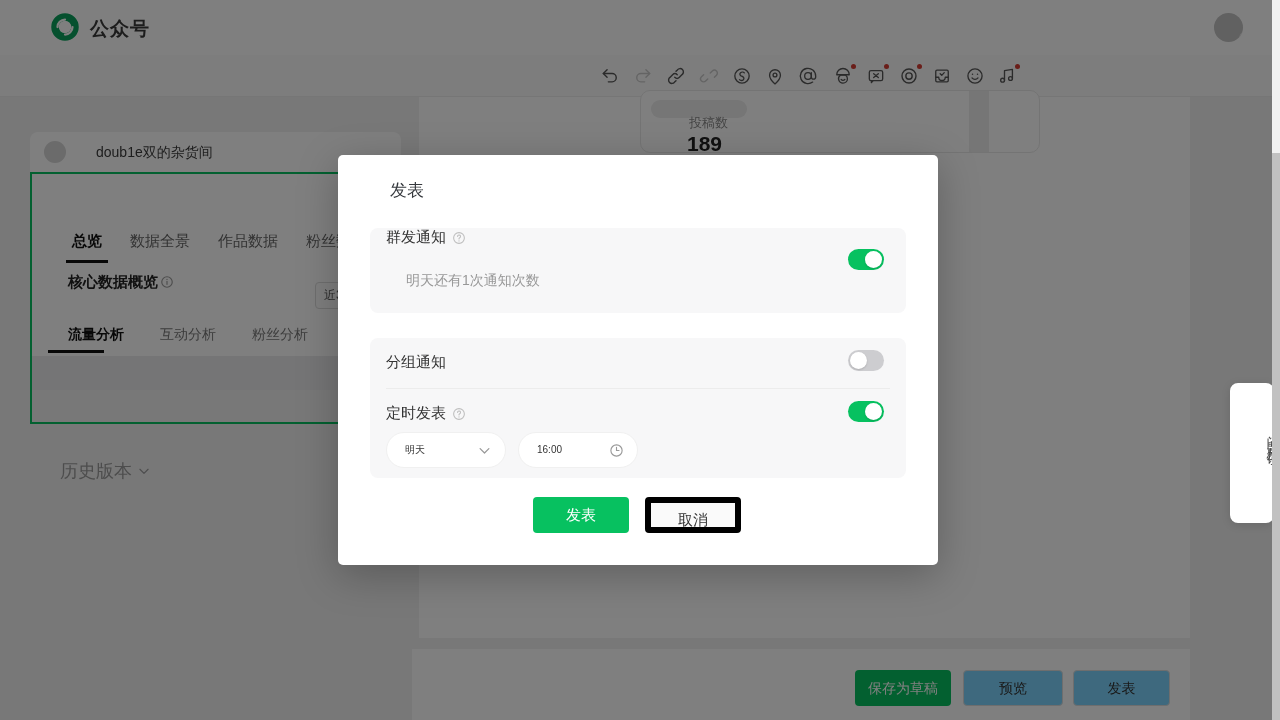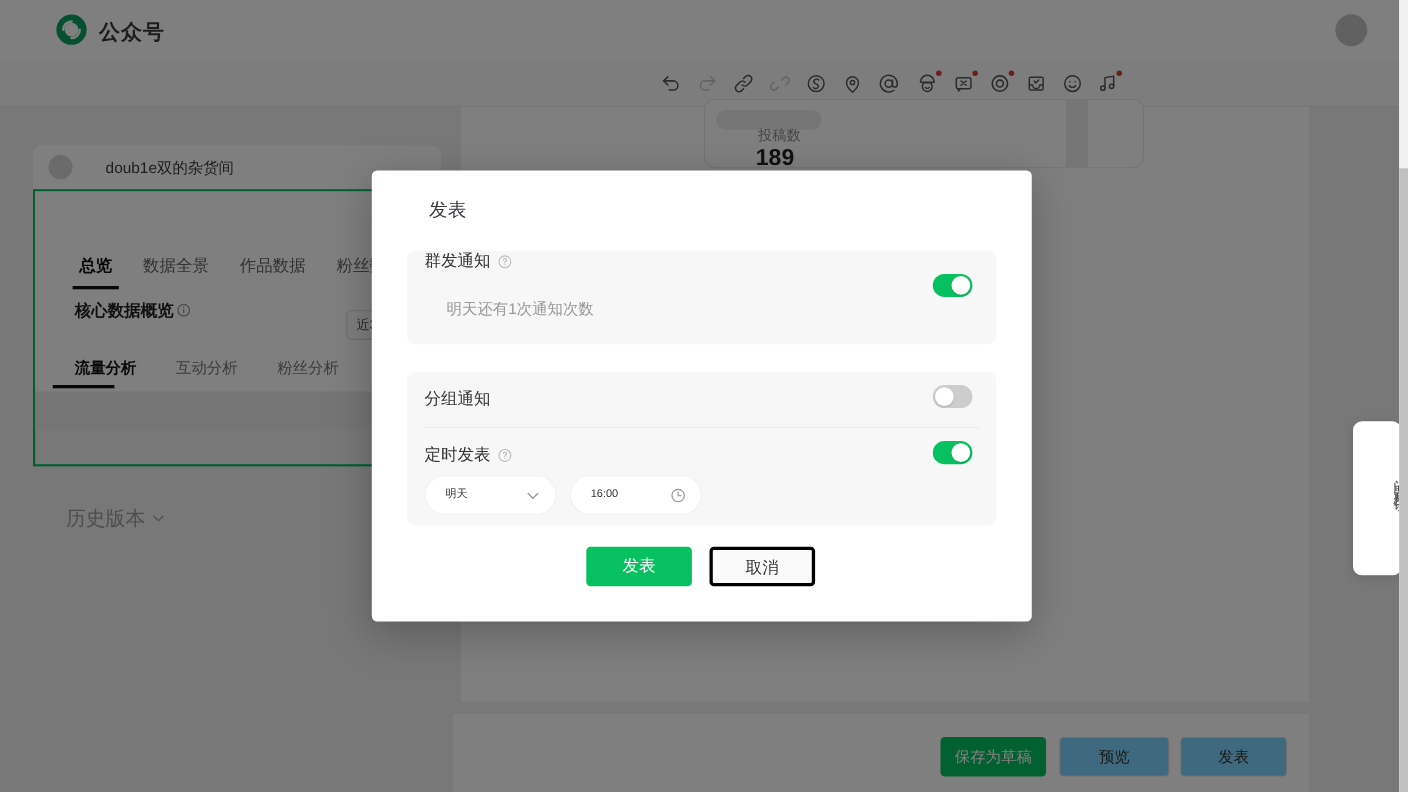--- a/index.html
+++ b/index.html
@@ -83,21 +83,21 @@
   .switch.on { background:#07c160; } .switch.on .knob { right:2px; }
   .switch.off { background:#cdcdd0; } .switch.off .knob { left:2px; }
 
   .pill { position:absolute; top:94px; width:120px; height:36px; background:#fff; border:1px solid #f0f0f0; border-radius:18px; cursor:pointer; }
   .pill-text { position:absolute; left:18px; top:0; height:34px; line-height:34px; font-size:10px; color:#333; }
   .pill-icon { position:absolute; right:13px; top:10px; width:15px; height:15px; color:#999; }
   .pill-date { left:16px; } .pill-time { left:148px; }
 
   .modal-btn { position:absolute; top:342px; width:96px; height:36px; border-radius:4px; font-size:15px; text-align:center; line-height:36px; cursor:pointer; }
   .modal-btn-publish { left:195px; background:#07c160; color:#fff; }
-  .modal-btn-cancel { left:307px; background:#fafafa; border:3px solid #000000; color:#333; line-height:34px; }
+  .modal-btn-cancel { left:307px; background:#fafafa; border:6px solid #000000; color:#333; line-height:34px; }
 
   
   .feedback { left:1230px; top:383px; width:44px; height:140px; background:#fff; border-radius:8px; box-shadow:0 2px 10px rgba(0,0,0,0.12); z-index:10; cursor:pointer; }
   .feedback-q { left:12px; top:14px; width:20px; height:20px; color:#555; }
   .feedback-label { left:0; top:42px; width:44px; text-align:center; writing-mode:vertical-lr; text-orientation:upright; letter-spacing:5px; font-size:14px; color:#4a4a4a; margin-left:15px; }
 
   .scrollbar-track { left:1272px; top:0; width:8px; height:720px; background:#f1f1f1; z-index:15; }
   .scrollbar-thumb { left:0; top:153px; width:8px; height:567px; background:#c1c1c1; }
 
   svg { display:block; }

